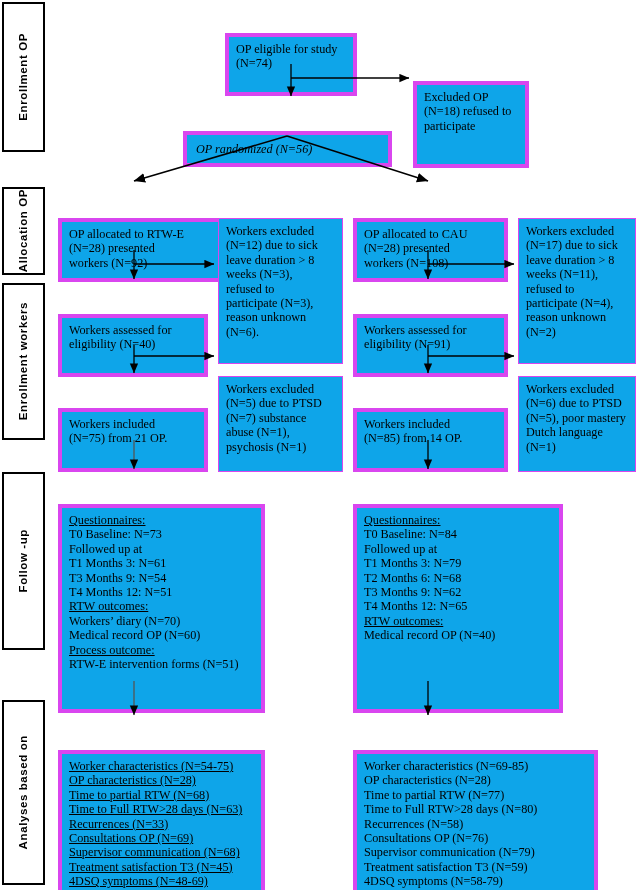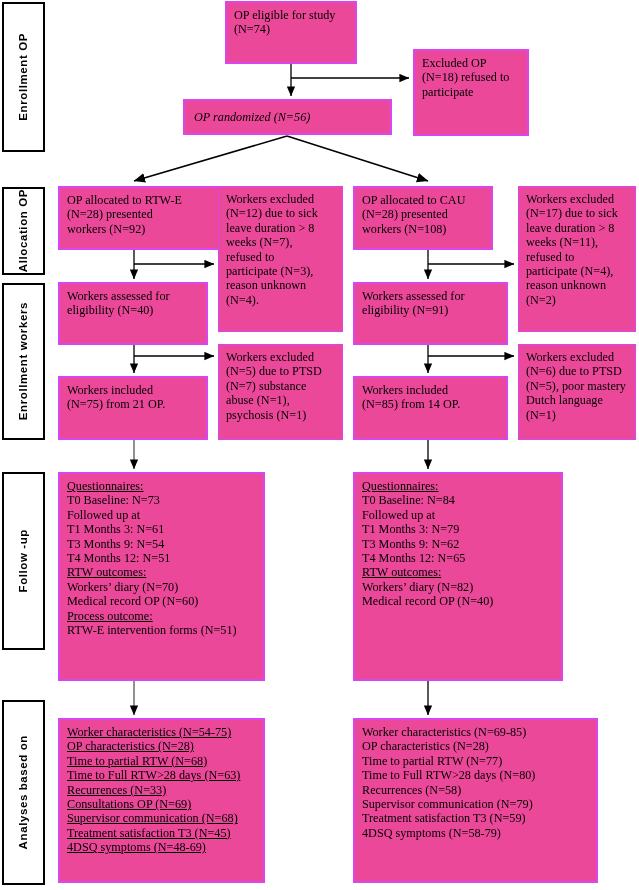--- a/index.html
+++ b/index.html
@@ -35,26 +35,27 @@
     transform: rotate(180deg);
     font-family: "Liberation Sans", "DejaVu Sans", sans-serif;
     font-weight: bold;
     font-size: 11.5px;
     letter-spacing: 0.6px;
     white-space: nowrap;
     line-height: 1;
   }
   .node {
     position: absolute;
-    border: 2px solid #d946ef;
-    background: #ec4899;
+    border: 4px solid #d946ef;
+    background: #0ea5e9;
     box-sizing: border-box;
     padding: 5px 6px 4px 7px;
     font-size: 12.2px;
     line-height: 1.18;
+    margin-top: 32px;
   }
   .node.thin { border-width: 1.4px; }
   .node .line { white-space: pre-wrap; }
   .node .line.u { text-decoration: underline; }
   .node.centered {
     display: flex;
     align-items: center;
     justify-content: flex-start;
     padding: 9px;
     font-style: italic;
@@ -110,28 +111,28 @@
   <div class="node" style="left:58px; top:186px; width:176px; height:64px;">
       <div class="line">OP allocated to RTW-E</div>
       <div class="line">(N=28) presented</div>
       <div class="line">workers (N=92)</div>
     </div>
 
   <div class="node thin" style="left:218px; top:186px; width:125px; height:146px;">
       <div class="line">Workers excluded</div>
       <div class="line">(N=12) due to sick</div>
       <div class="line">leave duration &gt; 8</div>
-      <div class="line">weeks (N=7),</div>
+      <div class="line">weeks (N=3),</div>
       <div class="line">refused to</div>
       <div class="line">participate (N=3),</div>
       <div class="line">reason unknown</div>
-      <div class="line">(N=4).</div>
-    </div>
-
-  <div class="node" style="left:353px; top:186px; width:140px; height:64px;">
+      <div class="line">(N=6).</div>
+    </div>
+
+  <div class="node" style="left:353px; top:186px; width:155px; height:64px;">
       <div class="line">OP allocated to CAU</div>
       <div class="line">(N=28) presented</div>
       <div class="line">workers (N=108)</div>
     </div>
 
   <div class="node thin" style="left:518px; top:186px; width:118px; height:146px;">
       <div class="line">Workers excluded</div>
       <div class="line">(N=17) due to sick</div>
       <div class="line">leave duration &gt; 8</div>
       <div class="line">weeks (N=11),</div>
@@ -189,24 +190,24 @@
       <div class="line">Medical record OP (N=60)</div>
       <div class="line u">Process outcome:</div>
       <div class="line">RTW-E intervention forms (N=51)</div>
     </div>
 
   <div class="node" style="left:353px; top:472px; width:210px; height:209px;">
       <div class="line u">Questionnaires:</div>
       <div class="line">T0 Baseline: N=84</div>
       <div class="line">Followed up at</div>
       <div class="line">T1 Months 3: N=79</div>
+      <div class="line">T2 Months 6: N=68</div>
       <div class="line">T3 Months 9: N=62</div>
       <div class="line">T4 Months 12: N=65</div>
       <div class="line u">RTW outcomes:</div>
-      <div class="line">Workers’ diary (N=82)</div>
       <div class="line">Medical record OP (N=40)</div>
     </div>
 
   <div class="node" style="left:58px; top:718px; width:207px; height:165px;text-decoration:underline;">
       <div class="line">Worker characteristics (N=54-75)</div>
       <div class="line">OP characteristics (N=28)</div>
       <div class="line">Time to partial RTW (N=68)</div>
       <div class="line">Time to Full RTW&gt;28 days (N=63)</div>
       <div class="line">Recurrences (N=33)</div>
       <div class="line">Consultations OP (N=69)</div>
@@ -214,20 +215,21 @@
       <div class="line">Treatment satisfaction T3 (N=45)</div>
       <div class="line">4DSQ symptoms (N=48-69)</div>
     </div>
 
   <div class="node" style="left:353px; top:718px; width:245px; height:165px;">
       <div class="line">Worker characteristics (N=69-85)</div>
       <div class="line">OP characteristics (N=28)</div>
       <div class="line">Time to partial RTW (N=77)</div>
       <div class="line">Time to Full RTW&gt;28 days (N=80)</div>
       <div class="line">Recurrences (N=58)</div>
+      <div class="line">Consultations OP (N=76)</div>
       <div class="line">Supervisor communication (N=79)</div>
       <div class="line">Treatment satisfaction T3 (N=59)</div>
       <div class="line">4DSQ symptoms (N=58-79)</div>
     </div>
 
   <svg class="edges" viewBox="0 0 639 890" width="639" height="890">
     <defs>
       <marker id="ah" markerWidth="9" markerHeight="9" refX="7.4" refY="3.2" orient="auto" markerUnits="strokeWidth">
         <path d="M0,0 L7.6,3.2 L0,6.4 z" fill="#000"></path>
       </marker>

